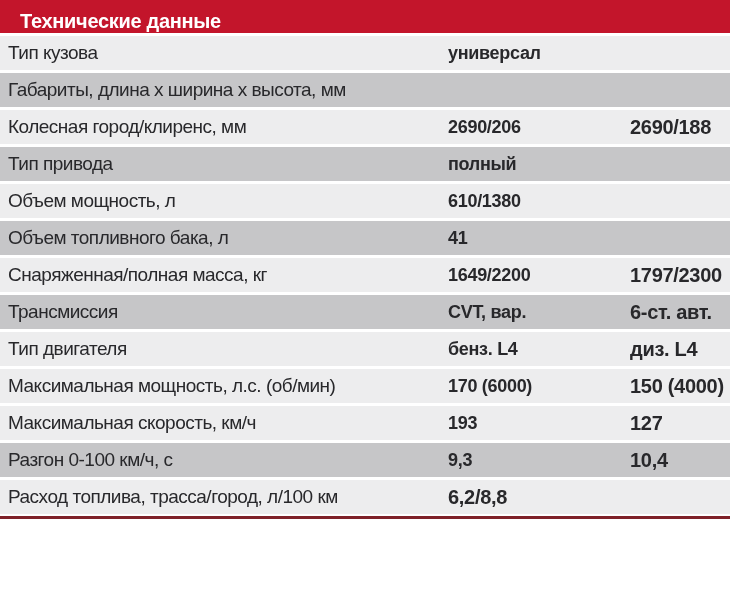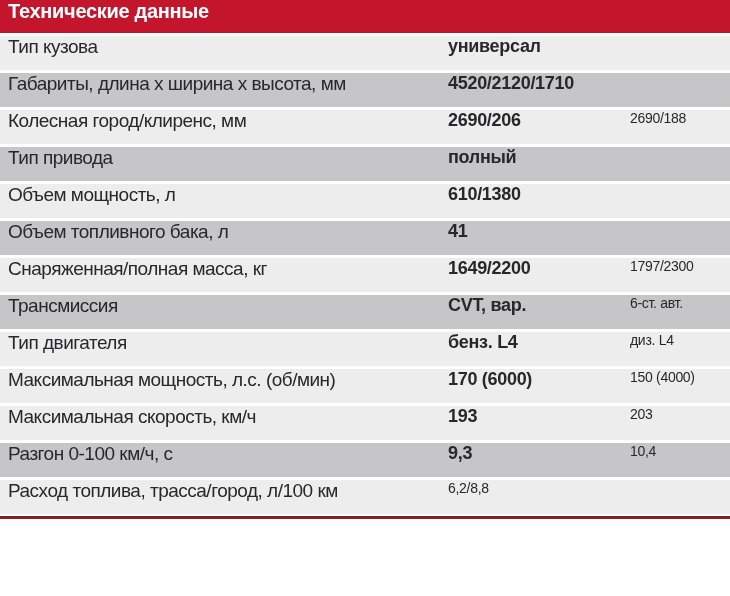--- a/index.html
+++ b/index.html
@@ -9,33 +9,34 @@
     background: #ffffff;
     font-family: "Liberation Sans", sans-serif;
     overflow: hidden;
     box-sizing: border-box;
   }
   .header-bar {
     height: 33px;
     background: var(--header-bg, #c3152b);
     color: var(--header-text, #ffffff);
     display: flex;
-    align-items: flex-start;
-    padding-left: 8px;
+    align-items: flex-end;
+    padding-left: 20px;
     box-sizing: border-box;
   }
   .header-bar .title {
     font-size: 20px;
     font-weight: bold;
     letter-spacing: -0.3px;
   }
   .row {
     height: 34px;
     margin-top: 3px;
     display: flex;
+    align-items: center;
     box-sizing: border-box;
   }
   .row.light { background: var(--row-light, #ededee); }
   .row.dark  { background: var(--row-dark,  #c6c6c8); }
   .cell-label {
     flex: 0 0 440px;
     padding-left: 8px;
     font-size: 19px;
     color: var(--text, #28282b);
     letter-spacing: -0.5px;
@@ -45,22 +46,22 @@
   .cell-v1 {
     flex: 0 0 182px;
     font-size: 18px;
     font-weight: bold;
     color: var(--text, #28282b);
     letter-spacing: -0.3px;
     white-space: nowrap;
   }
   .cell-v2 {
     flex: 1;
-    font-size: 14px;
-    font-weight: normal;
+    font-size: 20px;
+    font-weight: bold;
     color: var(--text, #28282b);
     letter-spacing: -0.3px;
     white-space: nowrap;
   }
   .bottom-rule {
     margin-top: 2px;
     height: 3px;
     background: var(--bottom-line, #7f2129);
   }
 </style>
@@ -72,21 +73,20 @@
     <span class="title">Технические данные</span>
   </div>
   <div id="rows-container">
       <div class="row light">
         <span class="cell-label">Тип кузова</span>
         <span class="cell-v1">универсал</span>
         <span class="cell-v2"></span>
       </div>
       <div class="row dark">
         <span class="cell-label">Габариты, длина х ширина х высота, мм</span>
-        <span class="cell-v1">4520/2120/1710</span>
         <span class="cell-v2"></span>
       </div>
       <div class="row light">
         <span class="cell-label">Колесная город/клиренс, мм</span>
         <span class="cell-v1">2690/206</span>
         <span class="cell-v2">2690/188</span>
       </div>
       <div class="row dark">
         <span class="cell-label">Тип привода</span>
         <span class="cell-v1">полный</span>
@@ -118,21 +118,21 @@
         <span class="cell-v2">диз. L4</span>
       </div>
       <div class="row light">
         <span class="cell-label">Максимальная мощность, л.с. (об/мин)</span>
         <span class="cell-v1">170 (6000)</span>
         <span class="cell-v2">150 (4000)</span>
       </div>
       <div class="row light">
         <span class="cell-label">Максимальная скорость, км/ч</span>
         <span class="cell-v1">193</span>
-        <span class="cell-v2">203</span>
+        <span class="cell-v2">127</span>
       </div>
       <div class="row dark">
         <span class="cell-label">Разгон 0-100 км/ч, с</span>
         <span class="cell-v1">9,3</span>
         <span class="cell-v2">10,4</span>
       </div>
       <div class="row light">
         <span class="cell-label">Расход топлива, трасса/город, л/100 км</span>
         <span class="cell-v2">6,2/8,8</span>
       </div>

